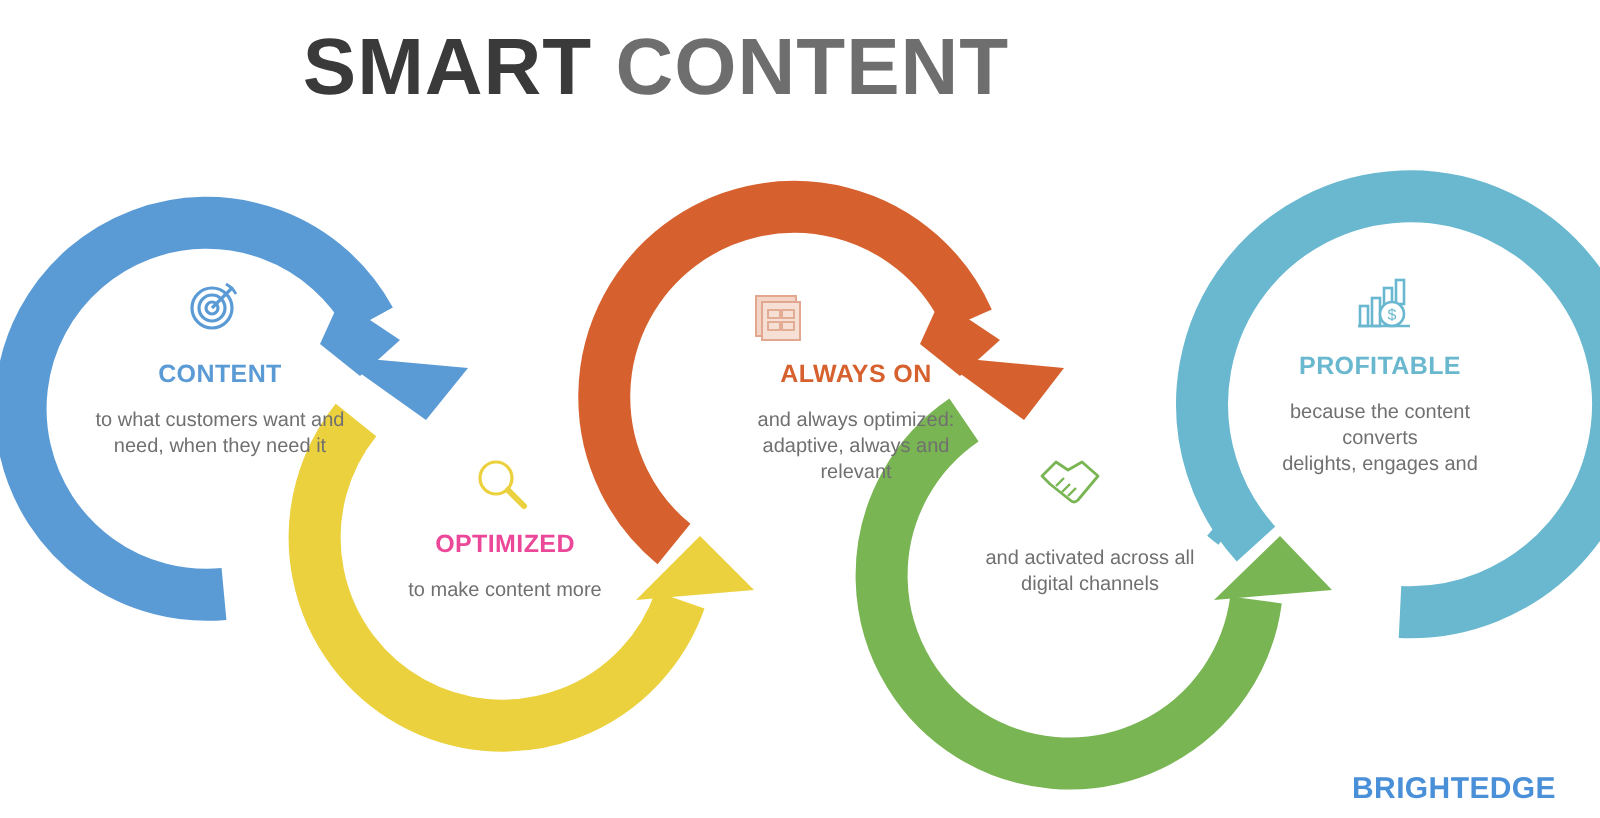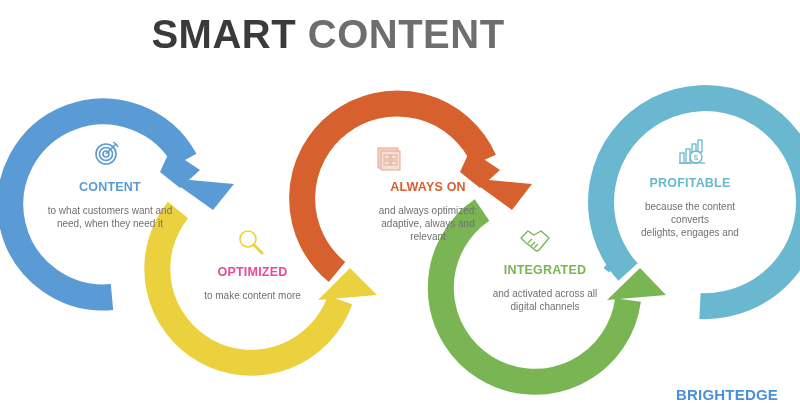--- a/index.html
+++ b/index.html
@@ -119,21 +119,20 @@
 <div class="label" style="left:353px; top:180px; width:150px;">
   <div class="head" style="color:#d6612e;">ALWAYS ON</div>
   <div class="desc">
     <div>and always optimized:</div>
     <div>adaptive, always and</div>
     <div>relevant</div>
   </div>
 </div>
 
 <div class="label" style="left:470px; top:263px; width:150px;">
-  <div class="head" style="color:#79b553;">INTEGRATED</div>
   <div class="desc">
     <div>and activated across all</div>
     <div>digital channels</div>
   </div>
 </div>
 
 <div class="label" style="left:615px; top:176px; width:150px;">
   <div class="head" style="color:#69b8cf;">PROFITABLE</div>
   <div class="desc">
     <div>because the content</div>

